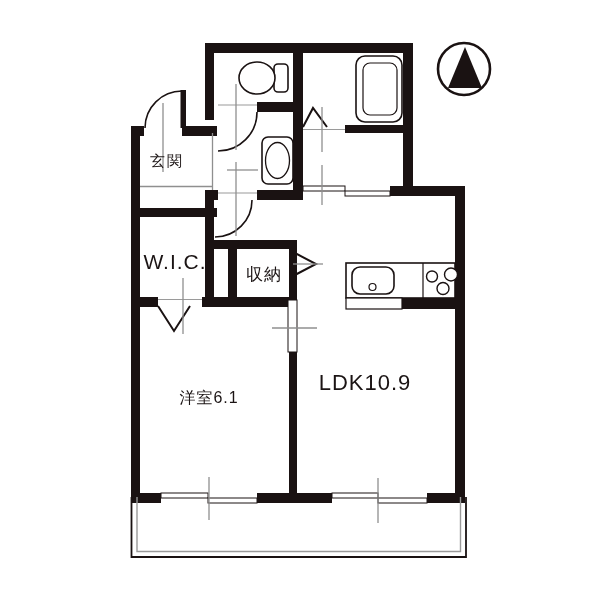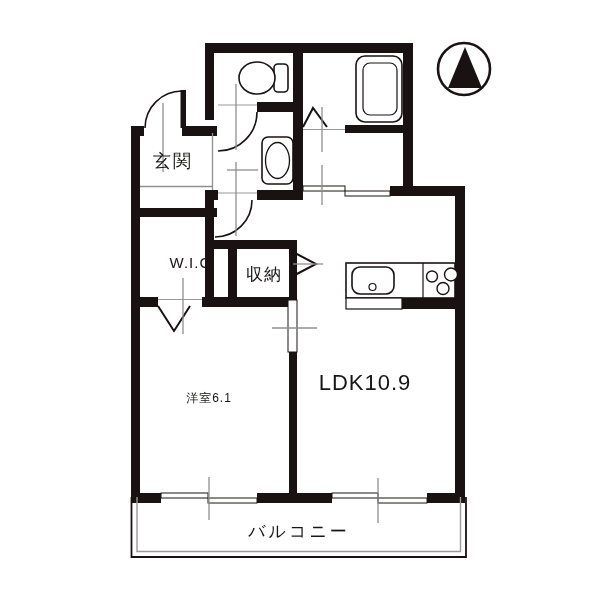--- a/index.html
+++ b/index.html
@@ -5,24 +5,24 @@
   html,body{margin:0;padding:0;background:#fff;}
   #stage{
     position:relative;width:600px;height:600px;background:#ffffff;
     font-family:"Liberation Sans","DejaVu Sans",sans-serif;overflow:hidden;
   }
   #plan-svg{position:absolute;left:0;top:0;}
   .room-label{
     position:absolute;transform:translate(-50%,-50%);
     color:#1b1414;white-space:nowrap;font-weight:500;
   }
-  .lbl-genkan {left:173px;top:161px;font-size:18px;letter-spacing:2px;}
-  .lbl-wic    {left:193px;top:262px;font-size:15px;letter-spacing:1px;}
+  .lbl-genkan {left:167px;top:161px;font-size:15px;letter-spacing:2px;}
+  .lbl-wic    {left:175px;top:262px;font-size:21px;letter-spacing:1px;}
   .lbl-shunou {left:264px;top:274px;font-size:17px;letter-spacing:1px;}
-  .lbl-youshitsu{left:209px;top:398px;font-size:12px;letter-spacing:1px;}
+  .lbl-youshitsu{left:209px;top:398px;font-size:16px;letter-spacing:1px;}
   .lbl-ldk    {left:365px;top:383px;font-size:22px;letter-spacing:1px;}
   .lbl-balcony{left:299px;top:531px;font-size:17px;letter-spacing:3px;}
 </style>
 </head>
 <body>
 
 <div id="stage">
 
   <svg id="plan-svg" width="600" height="600" viewBox="0 0 600 600">
 
@@ -137,14 +137,13 @@
       <circle cx="464" cy="69" r="26" fill="none" stroke="#1a1212" stroke-width="2.6"></circle>
       <path d="M465,47 L448,88 L482,88 Z" fill="#1a1212" stroke="none"></path>
     </g>
   </svg>
 
   <div class="room-label lbl-genkan">玄関</div>
   <div class="room-label lbl-wic">W.I.C.</div>
   <div class="room-label lbl-shunou">収納</div>
   <div class="room-label lbl-youshitsu">洋室6.1</div>
   <div class="room-label lbl-ldk">LDK10.9</div>
-  <div class="room-label lbl-balcony">バルコニー</div>
 </div>
 
 </body></html>

